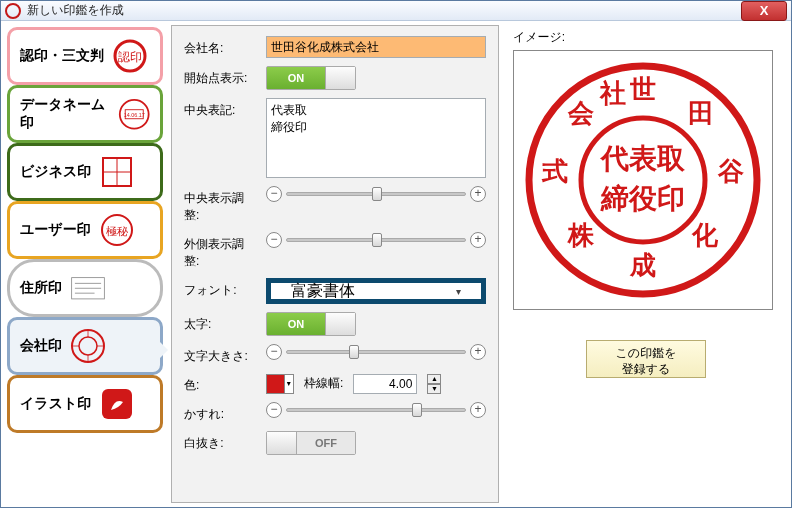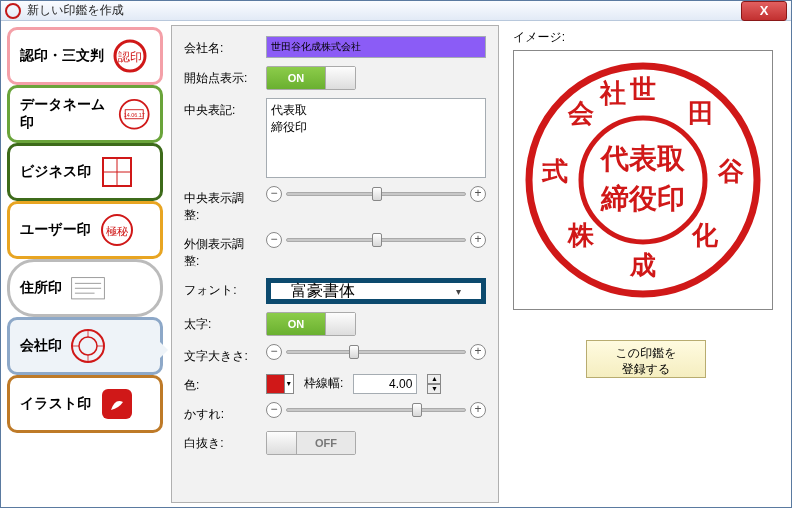--- a/index.html
+++ b/index.html
@@ -19,21 +19,21 @@
 .st-1 { border-color: #6aa43a; }
 .st-2 { border-color: #3d6b1a; }
 .st-3 { border-color: #e8a522; }
 .st-4 { border-color: #bbbbbb; border-radius: 27px; }
 .st-5 { border-color: #8da8c8; background:#eef3f8; position:relative; }
 .st-5::after{content:"";position:absolute;right:-8px;top:22px;border-left:8px solid #eef3f8;border-top:8px solid transparent;border-bottom:8px solid transparent;}
 .st-6 { border-color: #be7a28; }
 .center-panel { flex: 1; border: 1px solid #b0b0b0; background: #f2f2f2; padding: 10px 12px; display: flex; flex-direction: column; gap: 8px; }
 .row { display: flex; align-items: flex-start; gap: 10px; font-size: 12px; }
 .row > label { width: 72px; padding-top: 4px; }
-.text-input { flex: 1; height: 22px; border: 1px solid #a5acb2; background: #8b5cf6; padding: 2px 4px; font-size: 10px; }
+.text-input { flex: 1; height: 22px; border: 1px solid #a5acb2; background: #fdba74; padding: 2px 4px; font-size: 12px; }
 .textarea { flex: 1; height: 80px; border: 1px solid #a5acb2; background: #fff; padding: 3px 4px; font-size: 12px; white-space: pre; resize: none; }
 .toggle { width: 90px; height: 24px; border: 1px solid #aaa; border-radius: 2px; display: flex; cursor: pointer; }
 .toggle .on { flex: 1; background: linear-gradient(#8ccc4a,#6ab030); color: #fff; font-size: 11px; font-weight: bold; display: flex; align-items: center; justify-content: center; }
 .toggle .knob { width: 30px; background: linear-gradient(#fdfdfd,#ddd); border-left:1px solid #aaa; }
 .toggle.off .on { background: #e8e8e8; color: #777; }
 .toggle.off .knob { order:-1; border-left:none; border-right:1px solid #aaa; }
 .slider-wrap { flex: 1; display: flex; align-items: center; gap: 4px; }
 .minus,.plus { width: 16px; height: 16px; border: 1px solid #888; border-radius: 50%; background:#fff; font-size: 12px; line-height: 13px; text-align: center; cursor: pointer; color:#555; }
 .track { flex: 1; height: 4px; background: #c8c8c8; border-radius: 2px; position: relative; border:1px solid #aaa; }
 .thumb-dot { position: absolute; top: -6px; width: 10px; height: 14px; background: linear-gradient(#fff,#d8d8d8); border: 1px solid #888; border-radius: 2px; }

